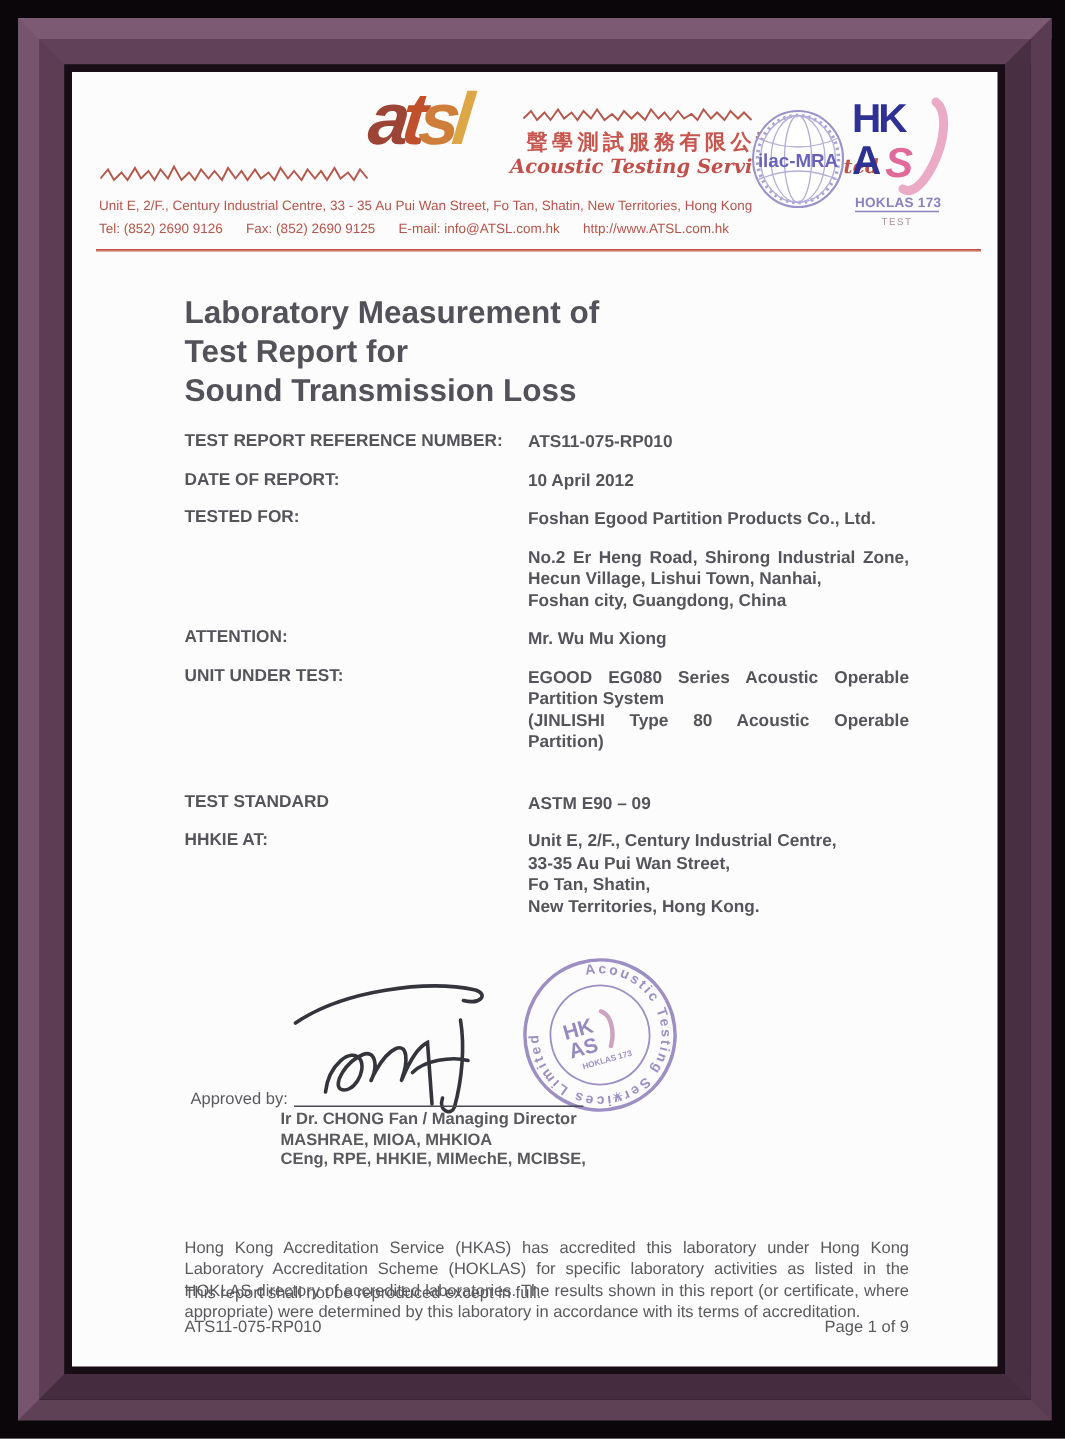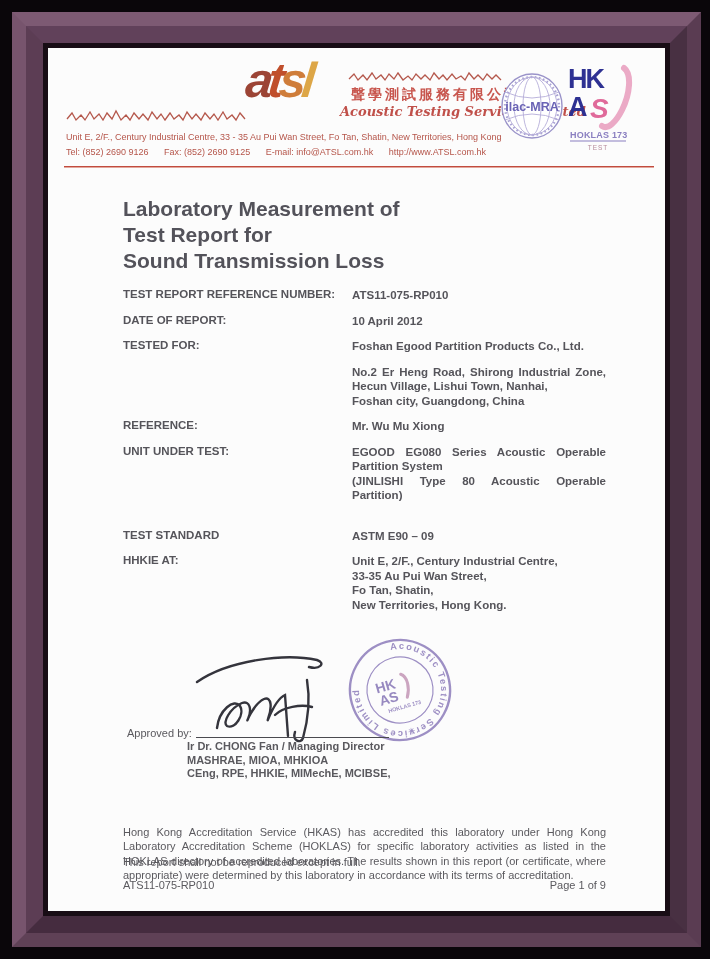--- a/index.html
+++ b/index.html
@@ -137,21 +137,21 @@
         </div>
         <div class="frow">
           <div class="flabel"></div>
           <div class="fval">
             <div class="jline">No.2 Er Heng Road, Shirong Industrial Zone,</div>
             <div class="nline">Hecun Village, Lishui Town, Nanhai,</div>
             <div class="nline">Foshan city, Guangdong, China</div>
           </div>
         </div>
         <div class="frow">
-          <div class="flabel">REFERENCE:</div>
+          <div class="flabel">ATTENTION:</div>
           <div class="fval nline">Mr. Wu Mu Xiong</div>
         </div>
         <div class="frow">
           <div class="flabel">UNIT UNDER TEST:</div>
           <div class="fval">
             <div class="jline">EGOOD EG080 Series Acoustic Operable</div>
             <div class="nline">Partition System</div>
             <div class="jline">(JINLISHI Type 80 Acoustic Operable</div>
             <div class="nline">Partition)</div>
           </div>

